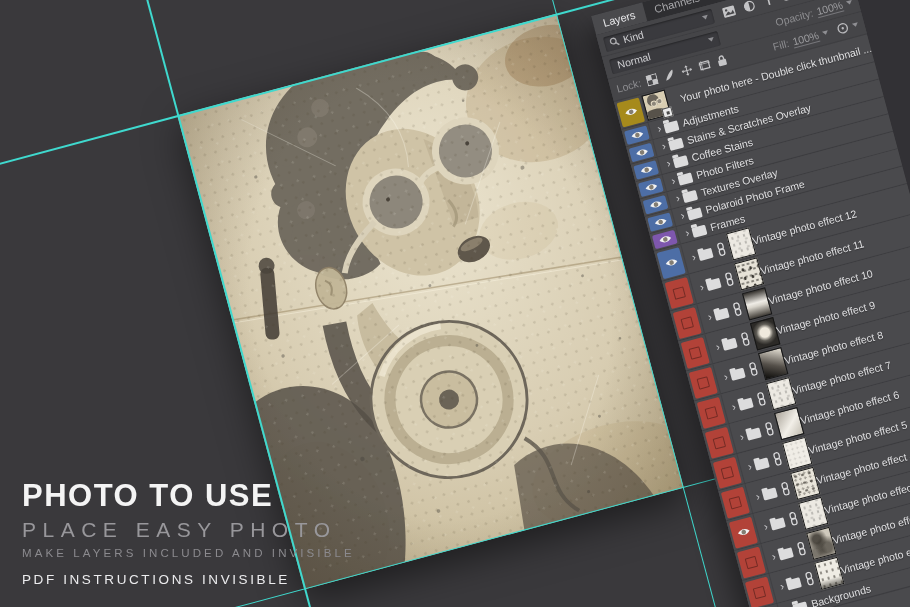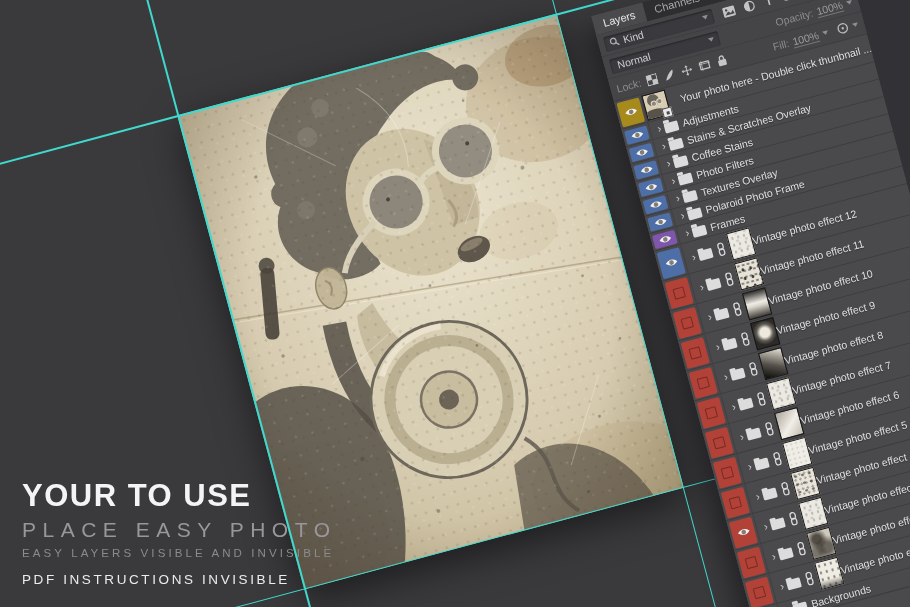--- a/index.html
+++ b/index.html
@@ -219,23 +219,23 @@
   </div>
 
   <div id="guides">
     <div class="guide g-top"></div>
     <div class="guide g-bottom"></div>
     <div class="guide g-left"></div>
     <div class="guide g-right"></div>
   </div>
 
   <div id="promo">
-    <div class="promo-title">YOUR TO USE</div>
+    <div class="promo-title">PHOTO TO USE</div>
     <div class="promo-sub1">PLACE EASY PHOTO</div>
-    <div class="promo-sub2">EASY LAYERS VISIBLE AND INVISIBLE</div>
+    <div class="promo-sub2">MAKE LAYERS INCLUDED AND INVISIBLE</div>
     <div class="promo-sub3">PDF INSTRUCTIONS INVISIBLE</div>
   </div>
 
   <div id="panel">
     <div id="void"></div>
 
     <div class="tabbar">
       <div class="tab active">Layers</div>
       <div class="tab">Channels</div>
     </div>

